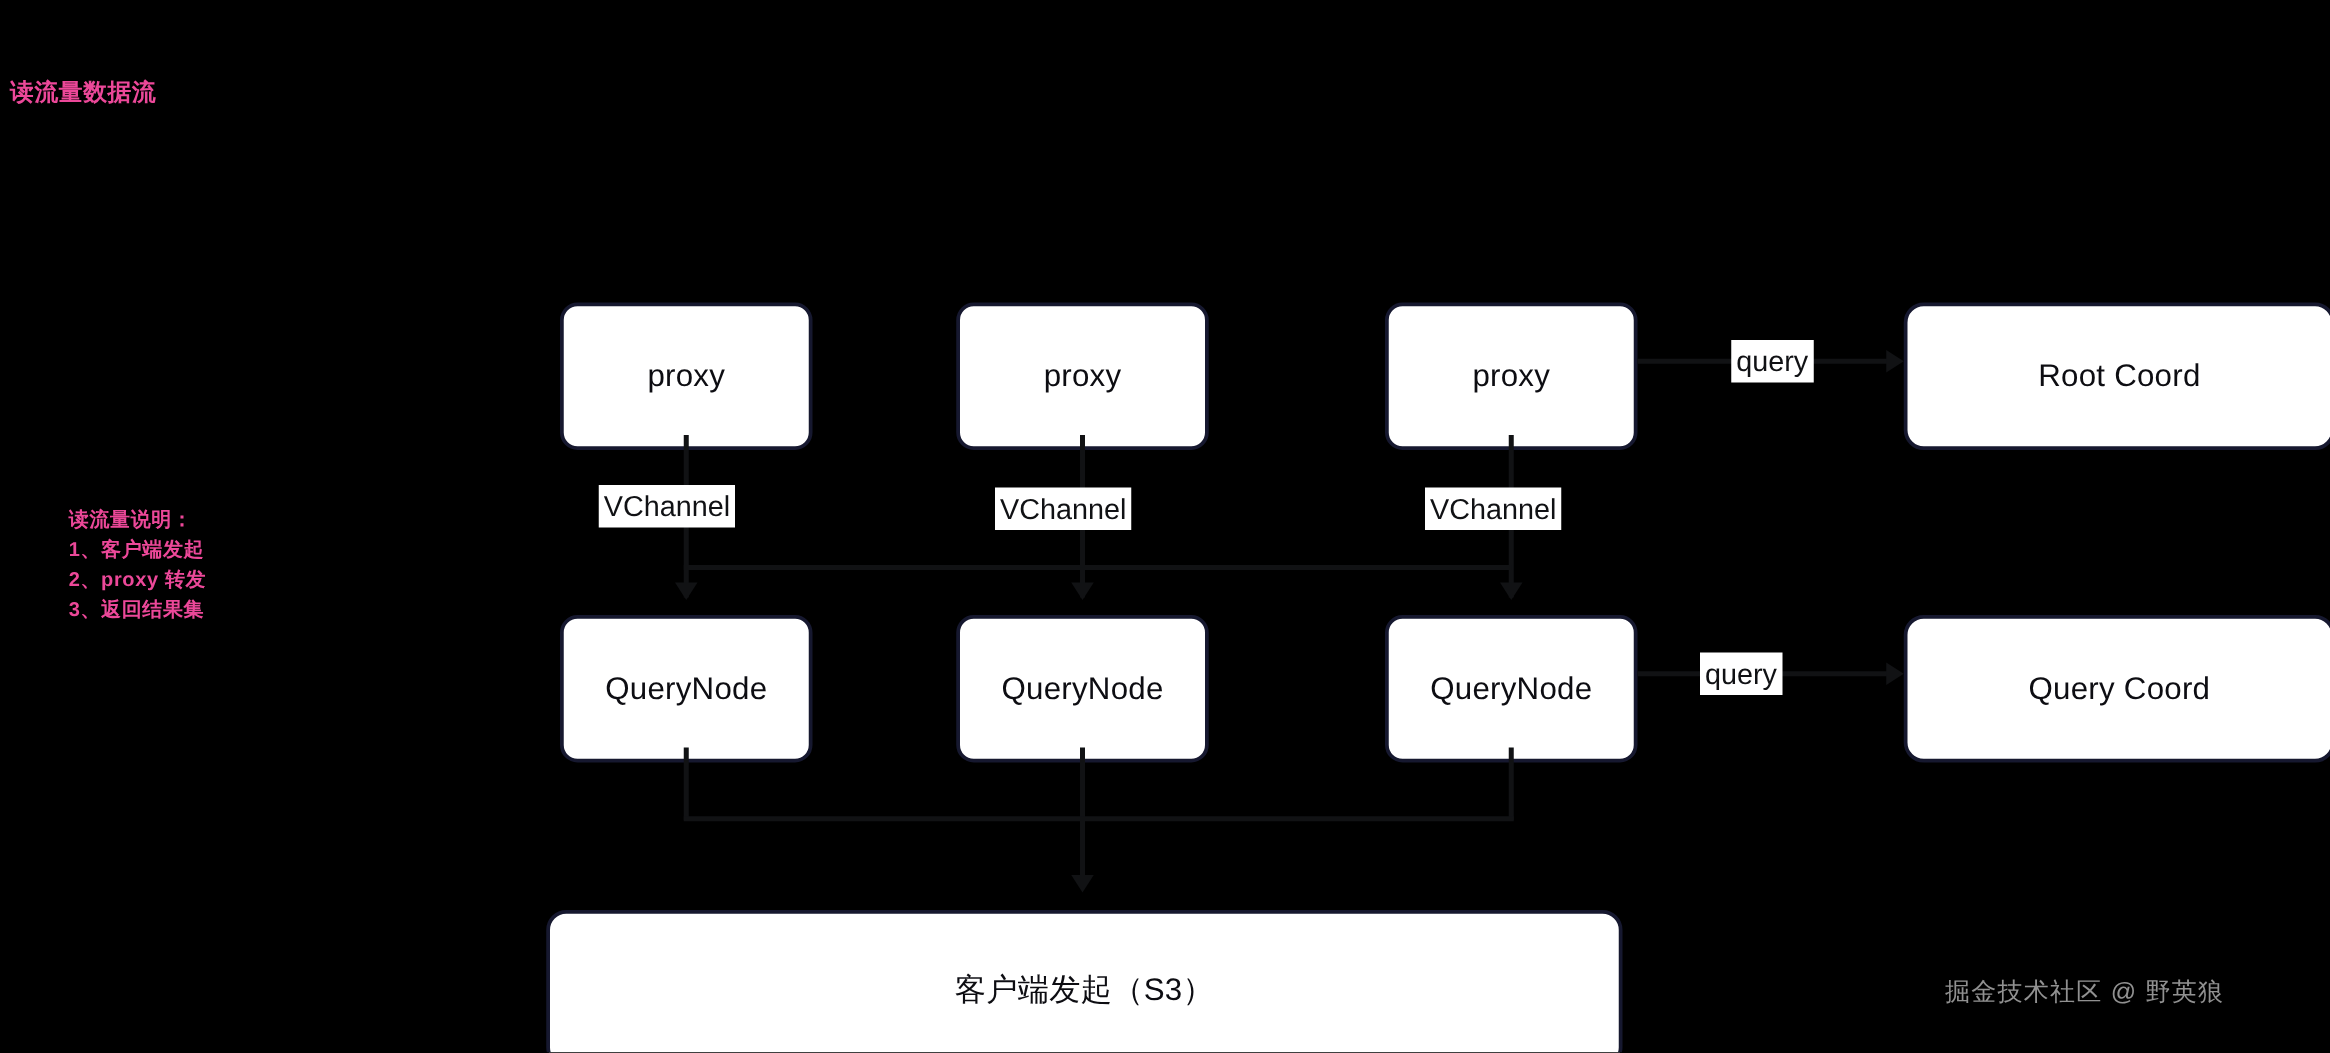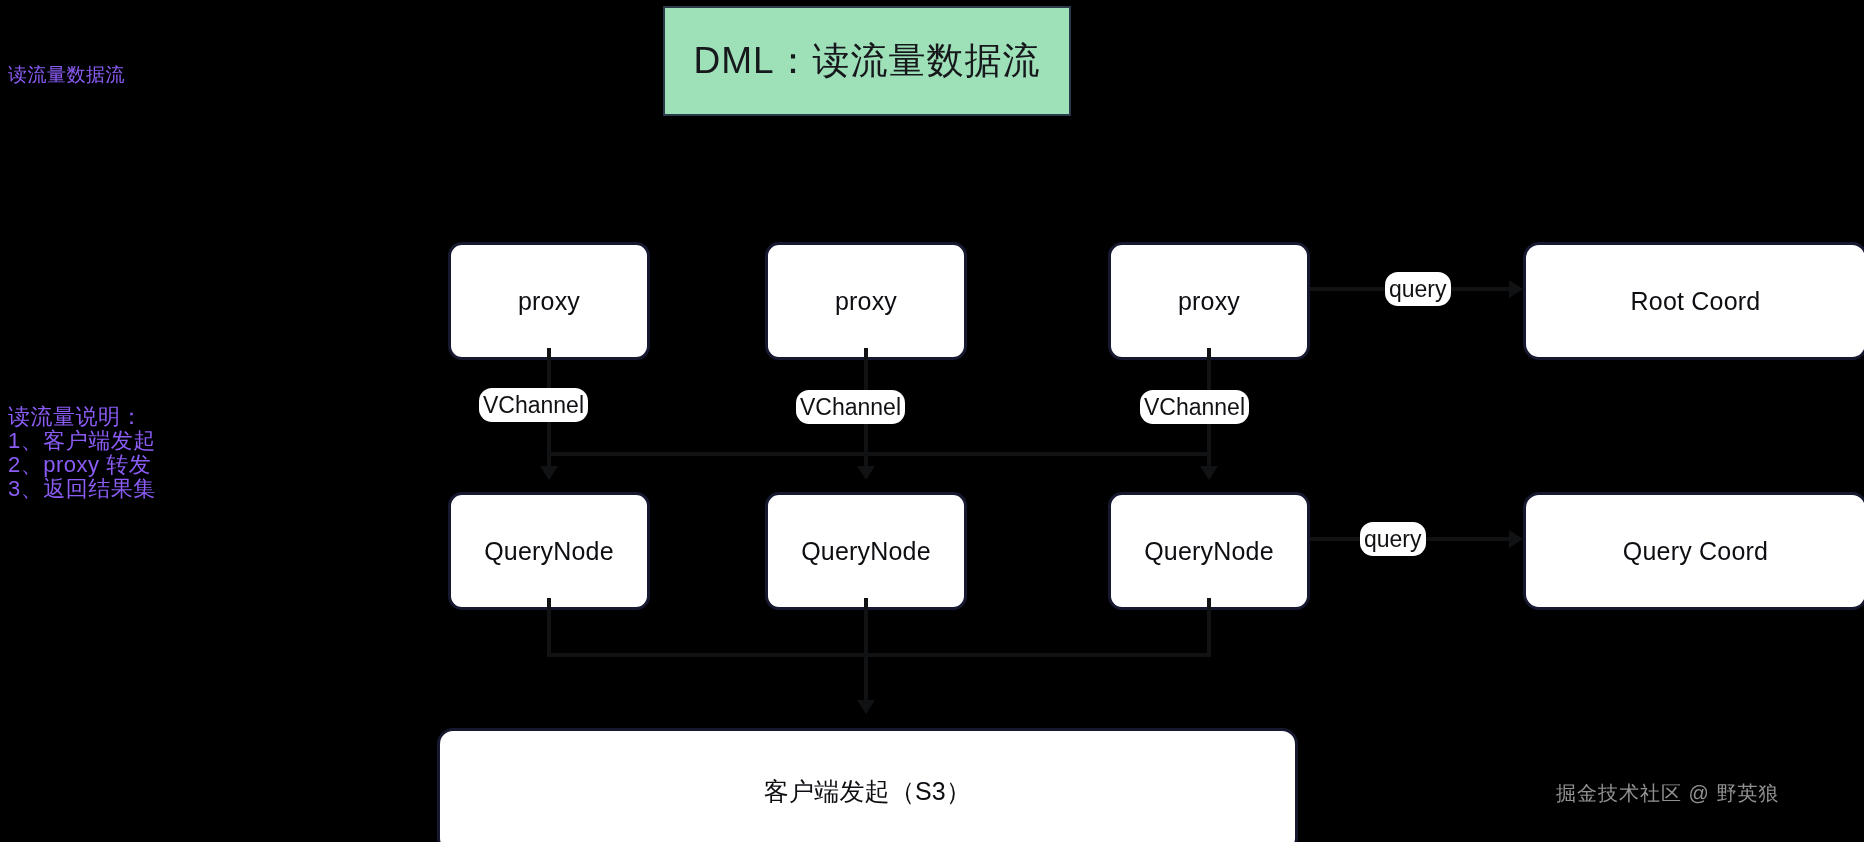--- a/index.html
+++ b/index.html
@@ -76,34 +76,33 @@
   
   .edge-label {
     position: absolute;
     background: #ffffff;
     color: #101114;
     font-size: 23px;
     line-height: 30px;
     padding: 2px 4px;
     white-space: nowrap;
     text-align: center;
-    border-radius: 13px;
   }
 
   
   .ghost {
     position: absolute;
-    color: #8b5cf6;
+    color: #ec4899;
     font-size: 19px;
     line-height: 26px;
     white-space: pre;
-    font-weight: normal;
+    font-weight: bold;
     letter-spacing: .5px;
   }
-  .ghost.small { font-size: 22px; line-height: 24px; }
+  .ghost.small { font-size: 16px; line-height: 24px; margin-left: 47px; }
 
   
   .watermark {
     position: absolute;
     color: #c9c9c9;
     opacity: .72;
     font-size: 20px;
     white-space: nowrap;
     letter-spacing: 1px;
   }
@@ -113,21 +112,20 @@
 
 <div id="canvas">
 
   <div class="ghost" style="left:8px; top:62px;">读流量数据流</div>
 
   <div class="ghost small" style="left:8px; top:405px;">读流量说明：
 1、客户端发起
 2、proxy 转发
 3、返回结果集</div>
 
-  <div class="title-box" style="left:663px; top:6px; width:408px; height:110px;">DML：读流量数据流</div>
 
   <div class="node" style="left:448px; top:230px; width:202px; height:118px;">proxy</div>
 
   <div class="node" style="left:765px; top:230px; width:202px; height:118px;">proxy</div>
 
   <div class="node" style="left:1108px; top:230px; width:202px; height:118px;">proxy</div>
 
   <div class="node wide" style="left:1523px; top:230px; width:345px; height:118px;">Root Coord</div>
 
   <div class="ln h" style="left:1310px; top:287px; width:200px;"></div>

